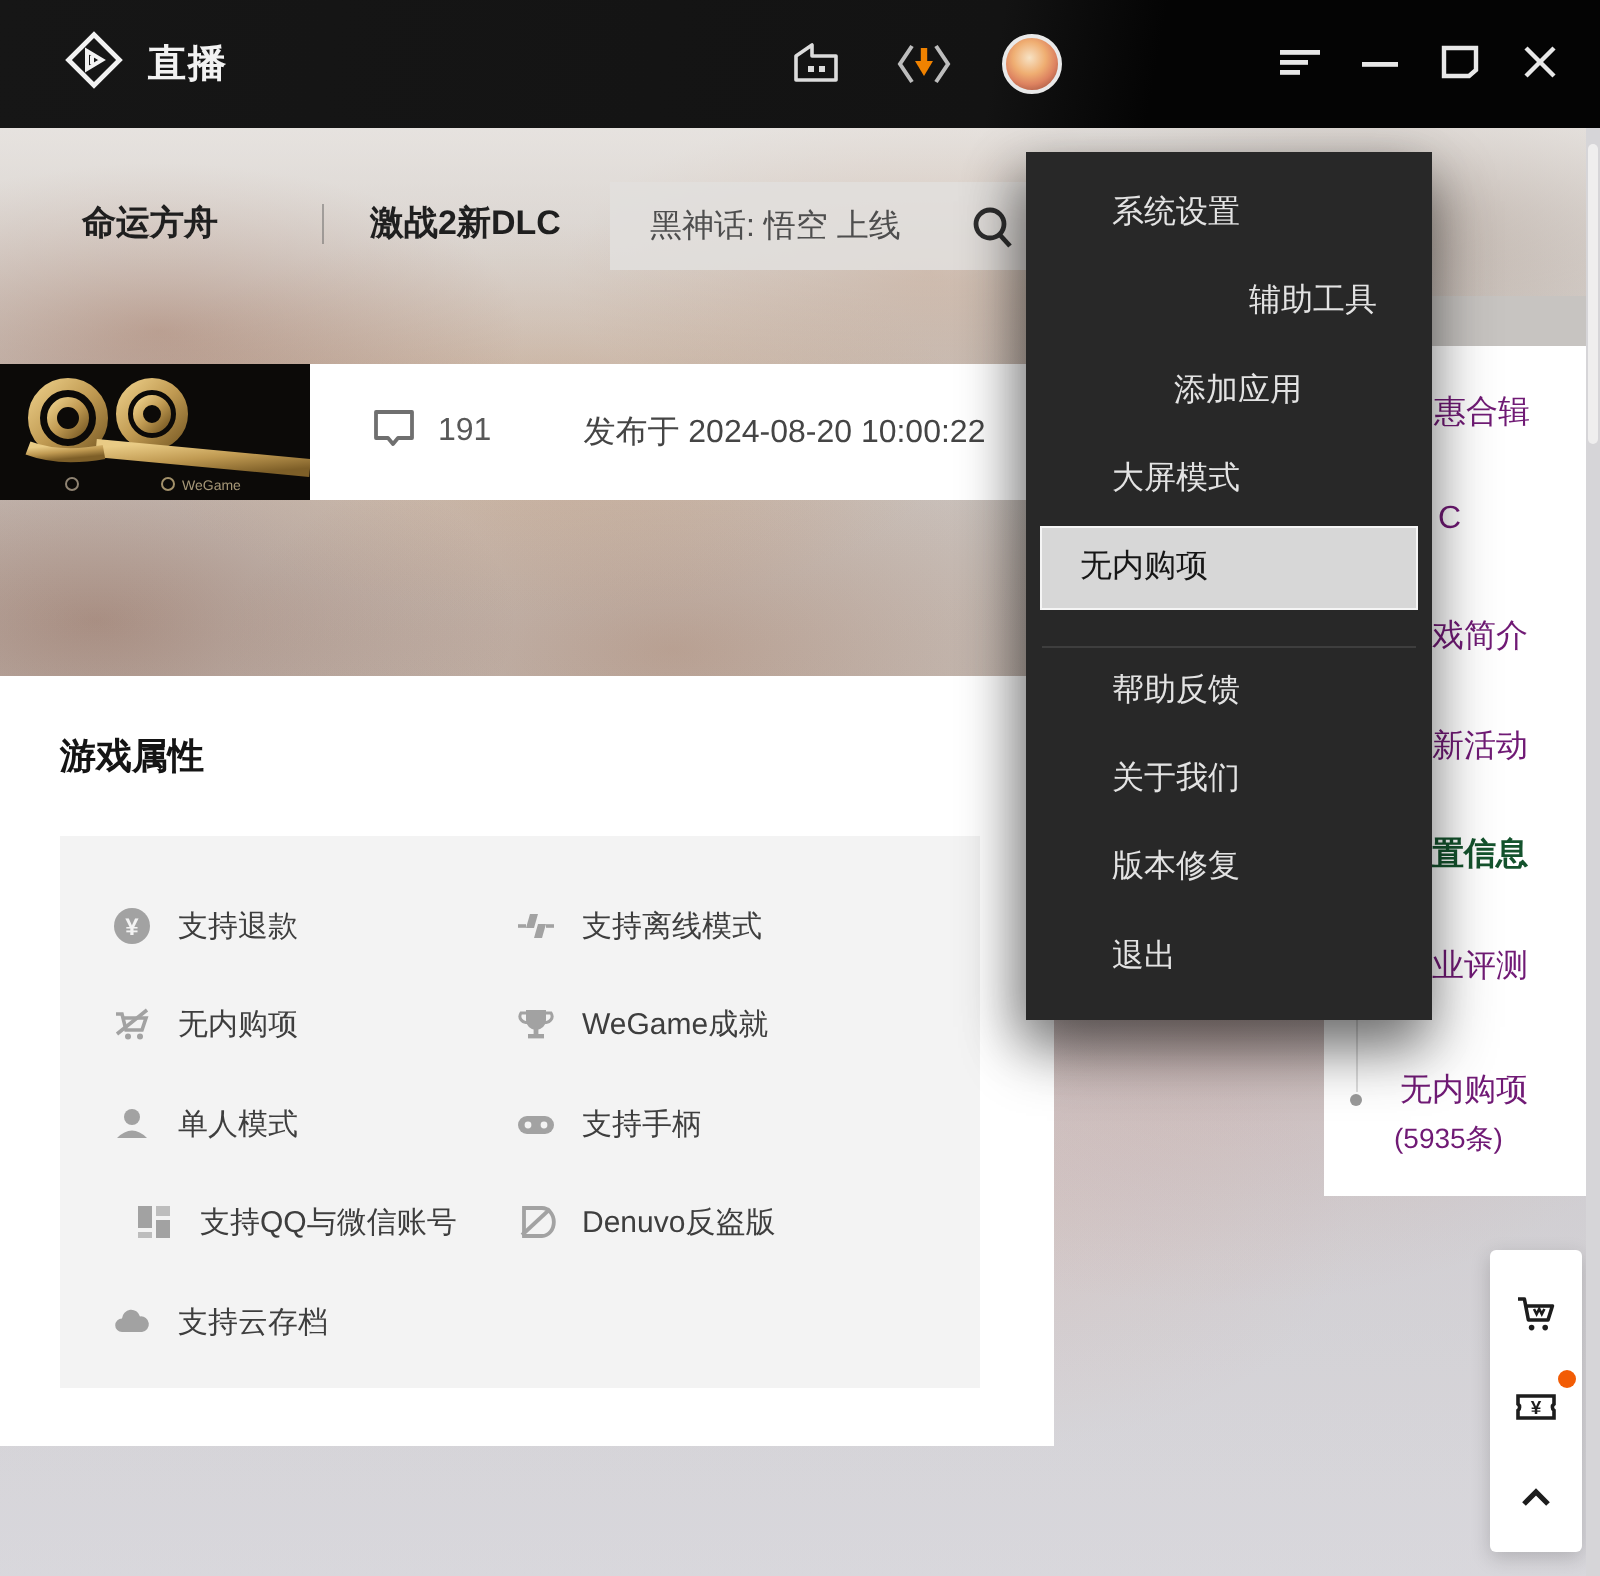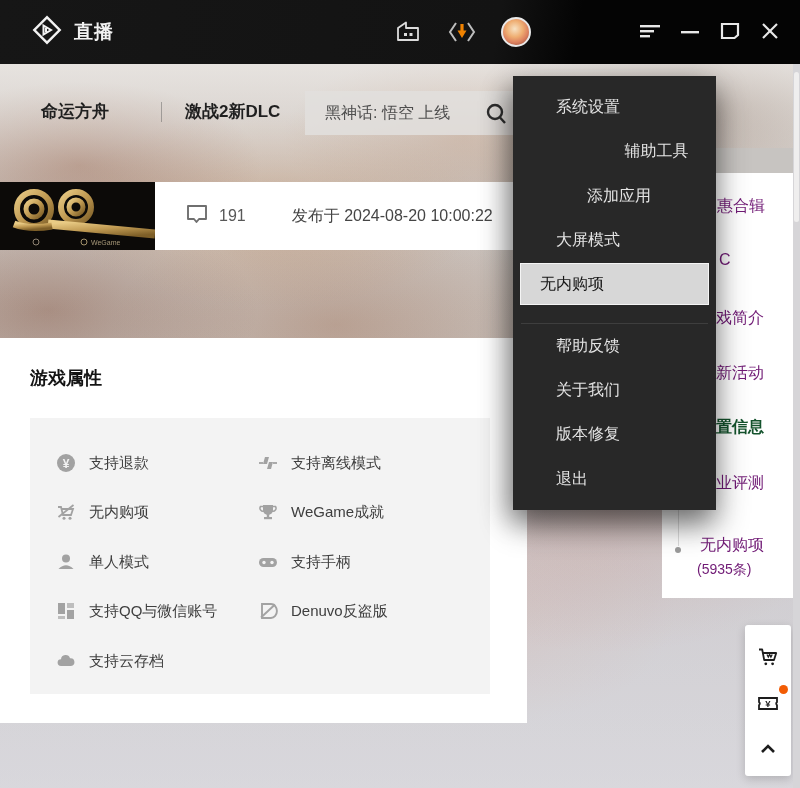--- a/index.html
+++ b/index.html
@@ -223,21 +223,21 @@
         </svg>
         <span class="lbl">无内购项</span>
       </div>
       <div class="attr-item" style="left:26px; top:132px;">
         <svg class="attr-ico" viewBox="0 0 20 20">
           <circle cx="10" cy="6.5" r="4" fill="#a2a2a2"></circle>
           <path d="M2.5 17 Q10 9.5 17.5 17 Z" fill="#a2a2a2"></path>
         </svg>
         <span class="lbl">单人模式</span>
       </div>
-      <div class="attr-item" style="left:26px; top:181px;">
+      <div class="attr-item" style="left:37px; top:181px;">
         <svg class="attr-ico" viewBox="0 0 20 20">
           <rect x="2" y="2" width="7" height="11" fill="#a2a2a2"></rect>
           <rect x="11" y="2" width="7" height="5" fill="#bdbdbd"></rect>
           <rect x="11" y="9" width="7" height="9" fill="#a2a2a2"></rect>
           <rect x="2" y="15" width="7" height="3" fill="#bdbdbd"></rect>
         </svg>
         <span class="lbl">支持QQ与微信账号</span>
       </div>
       <div class="attr-item" style="left:26px; top:231px;">
         <svg class="attr-ico" viewBox="0 0 20 20">

